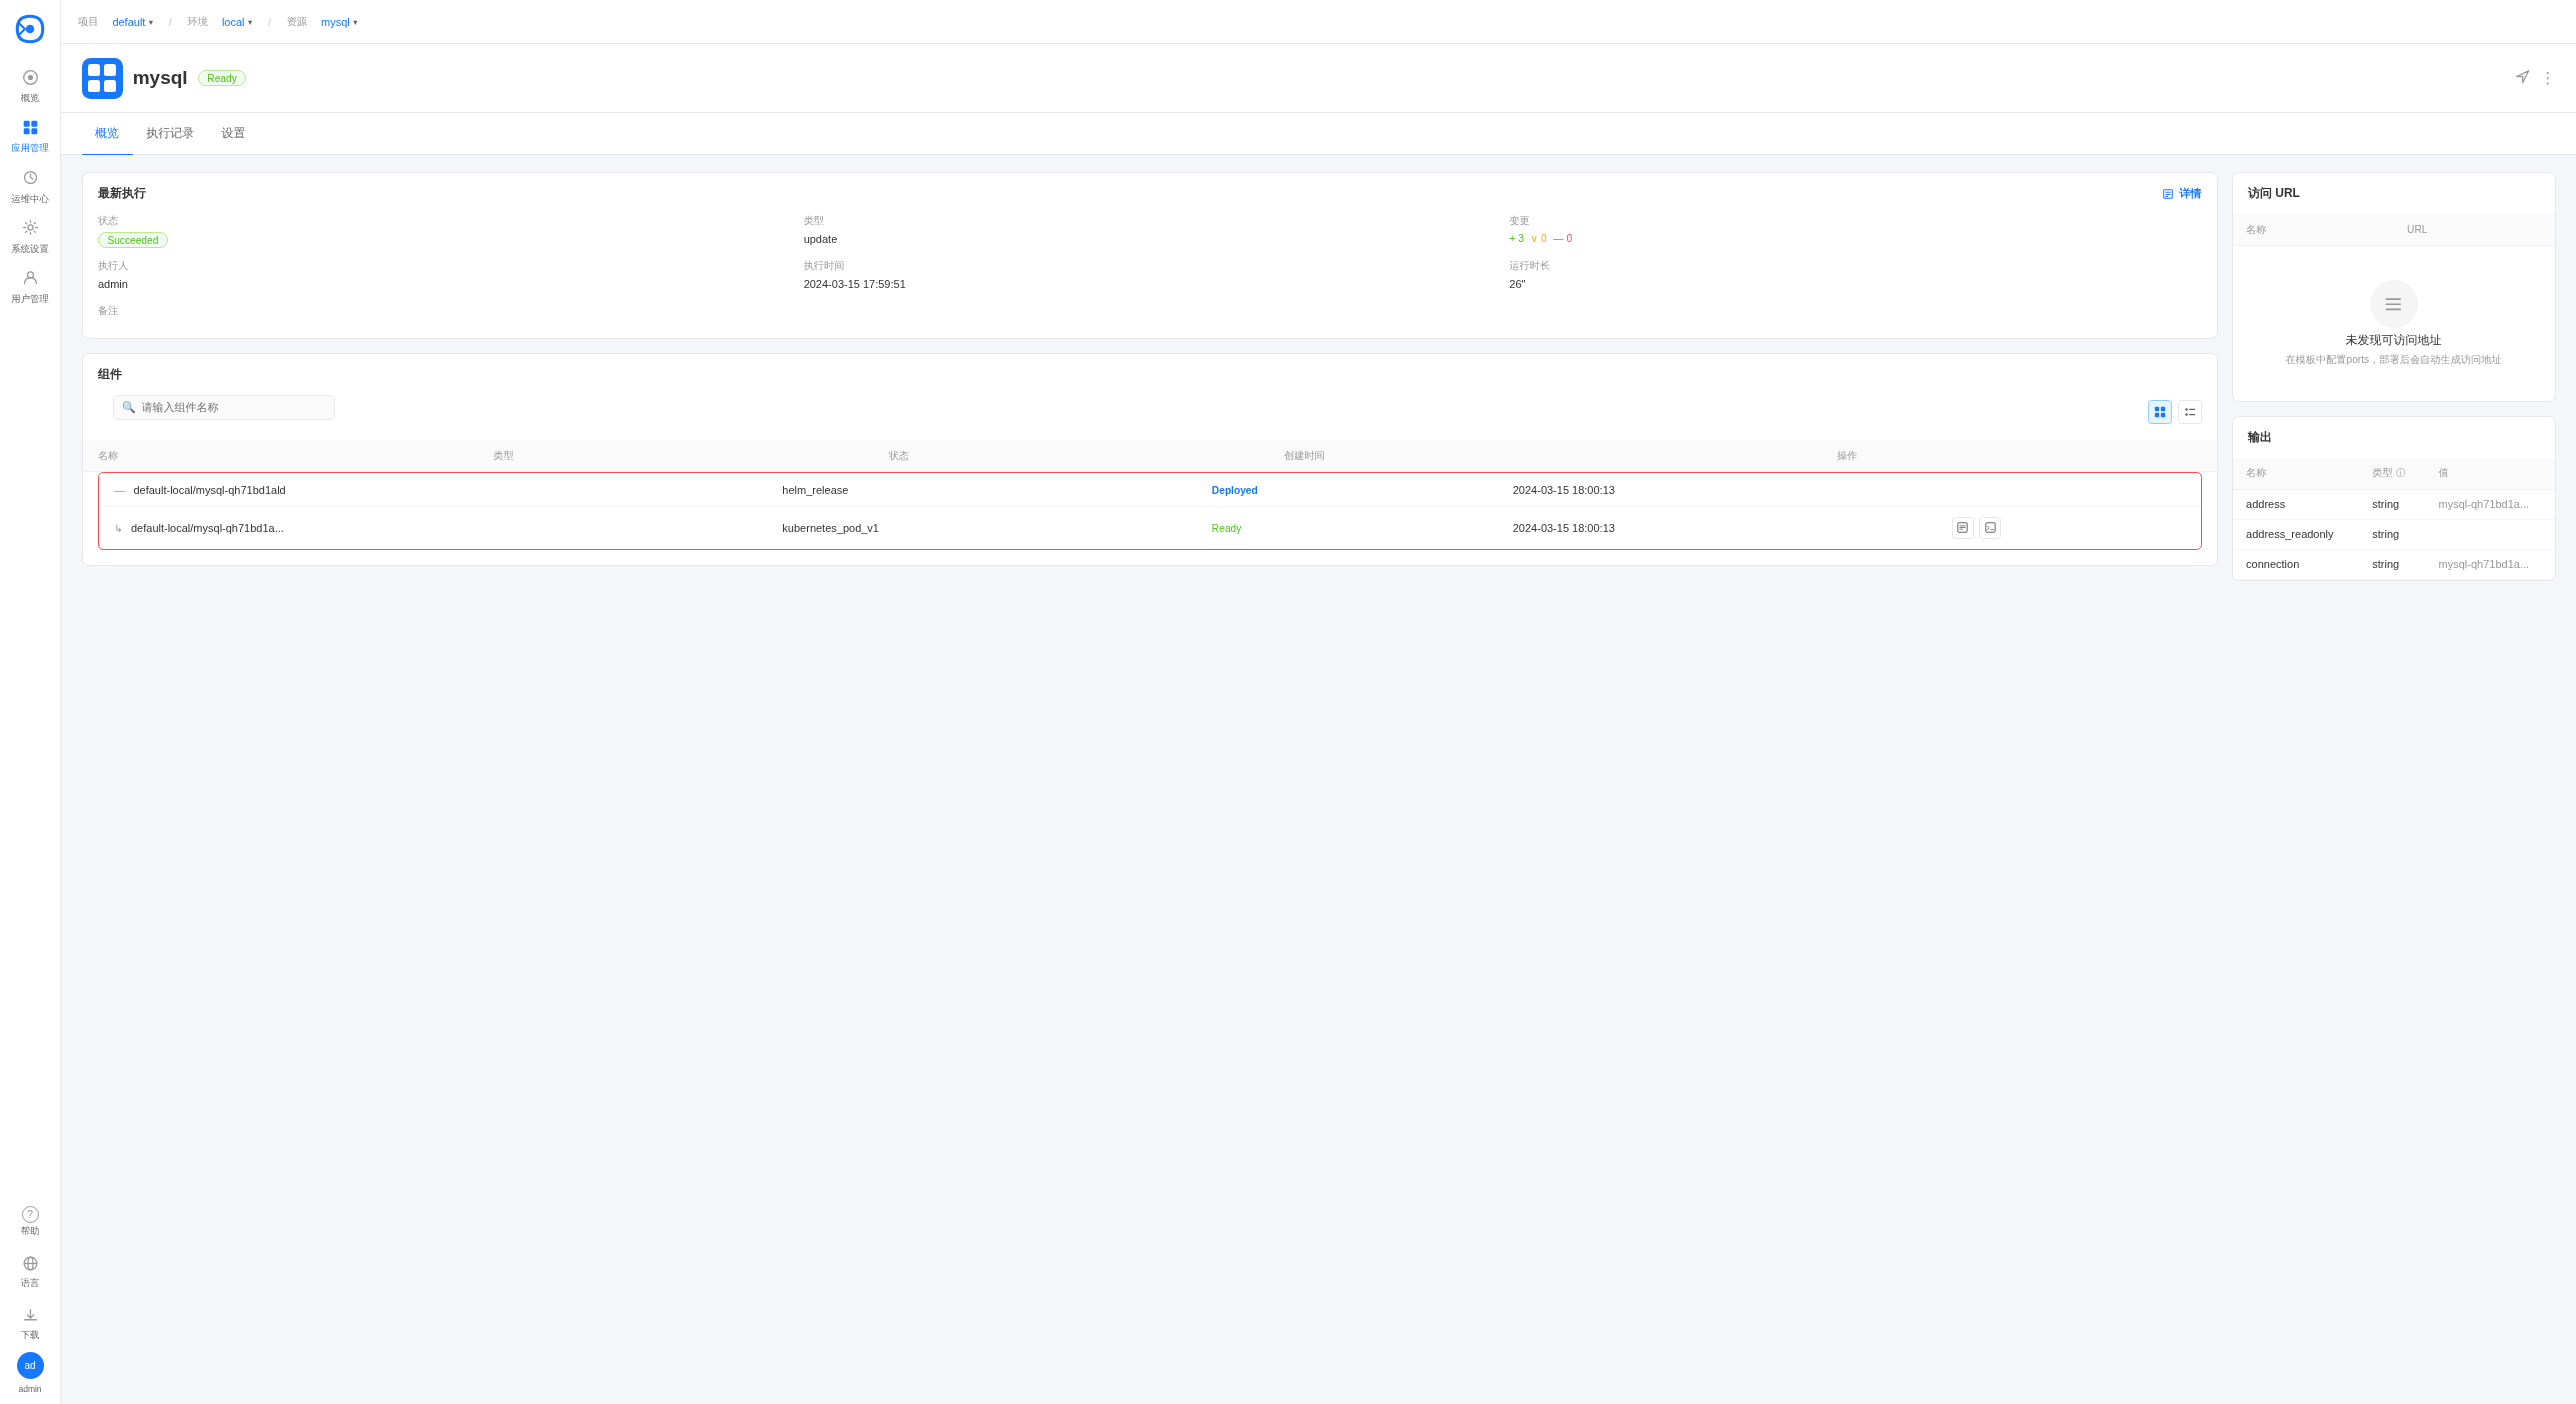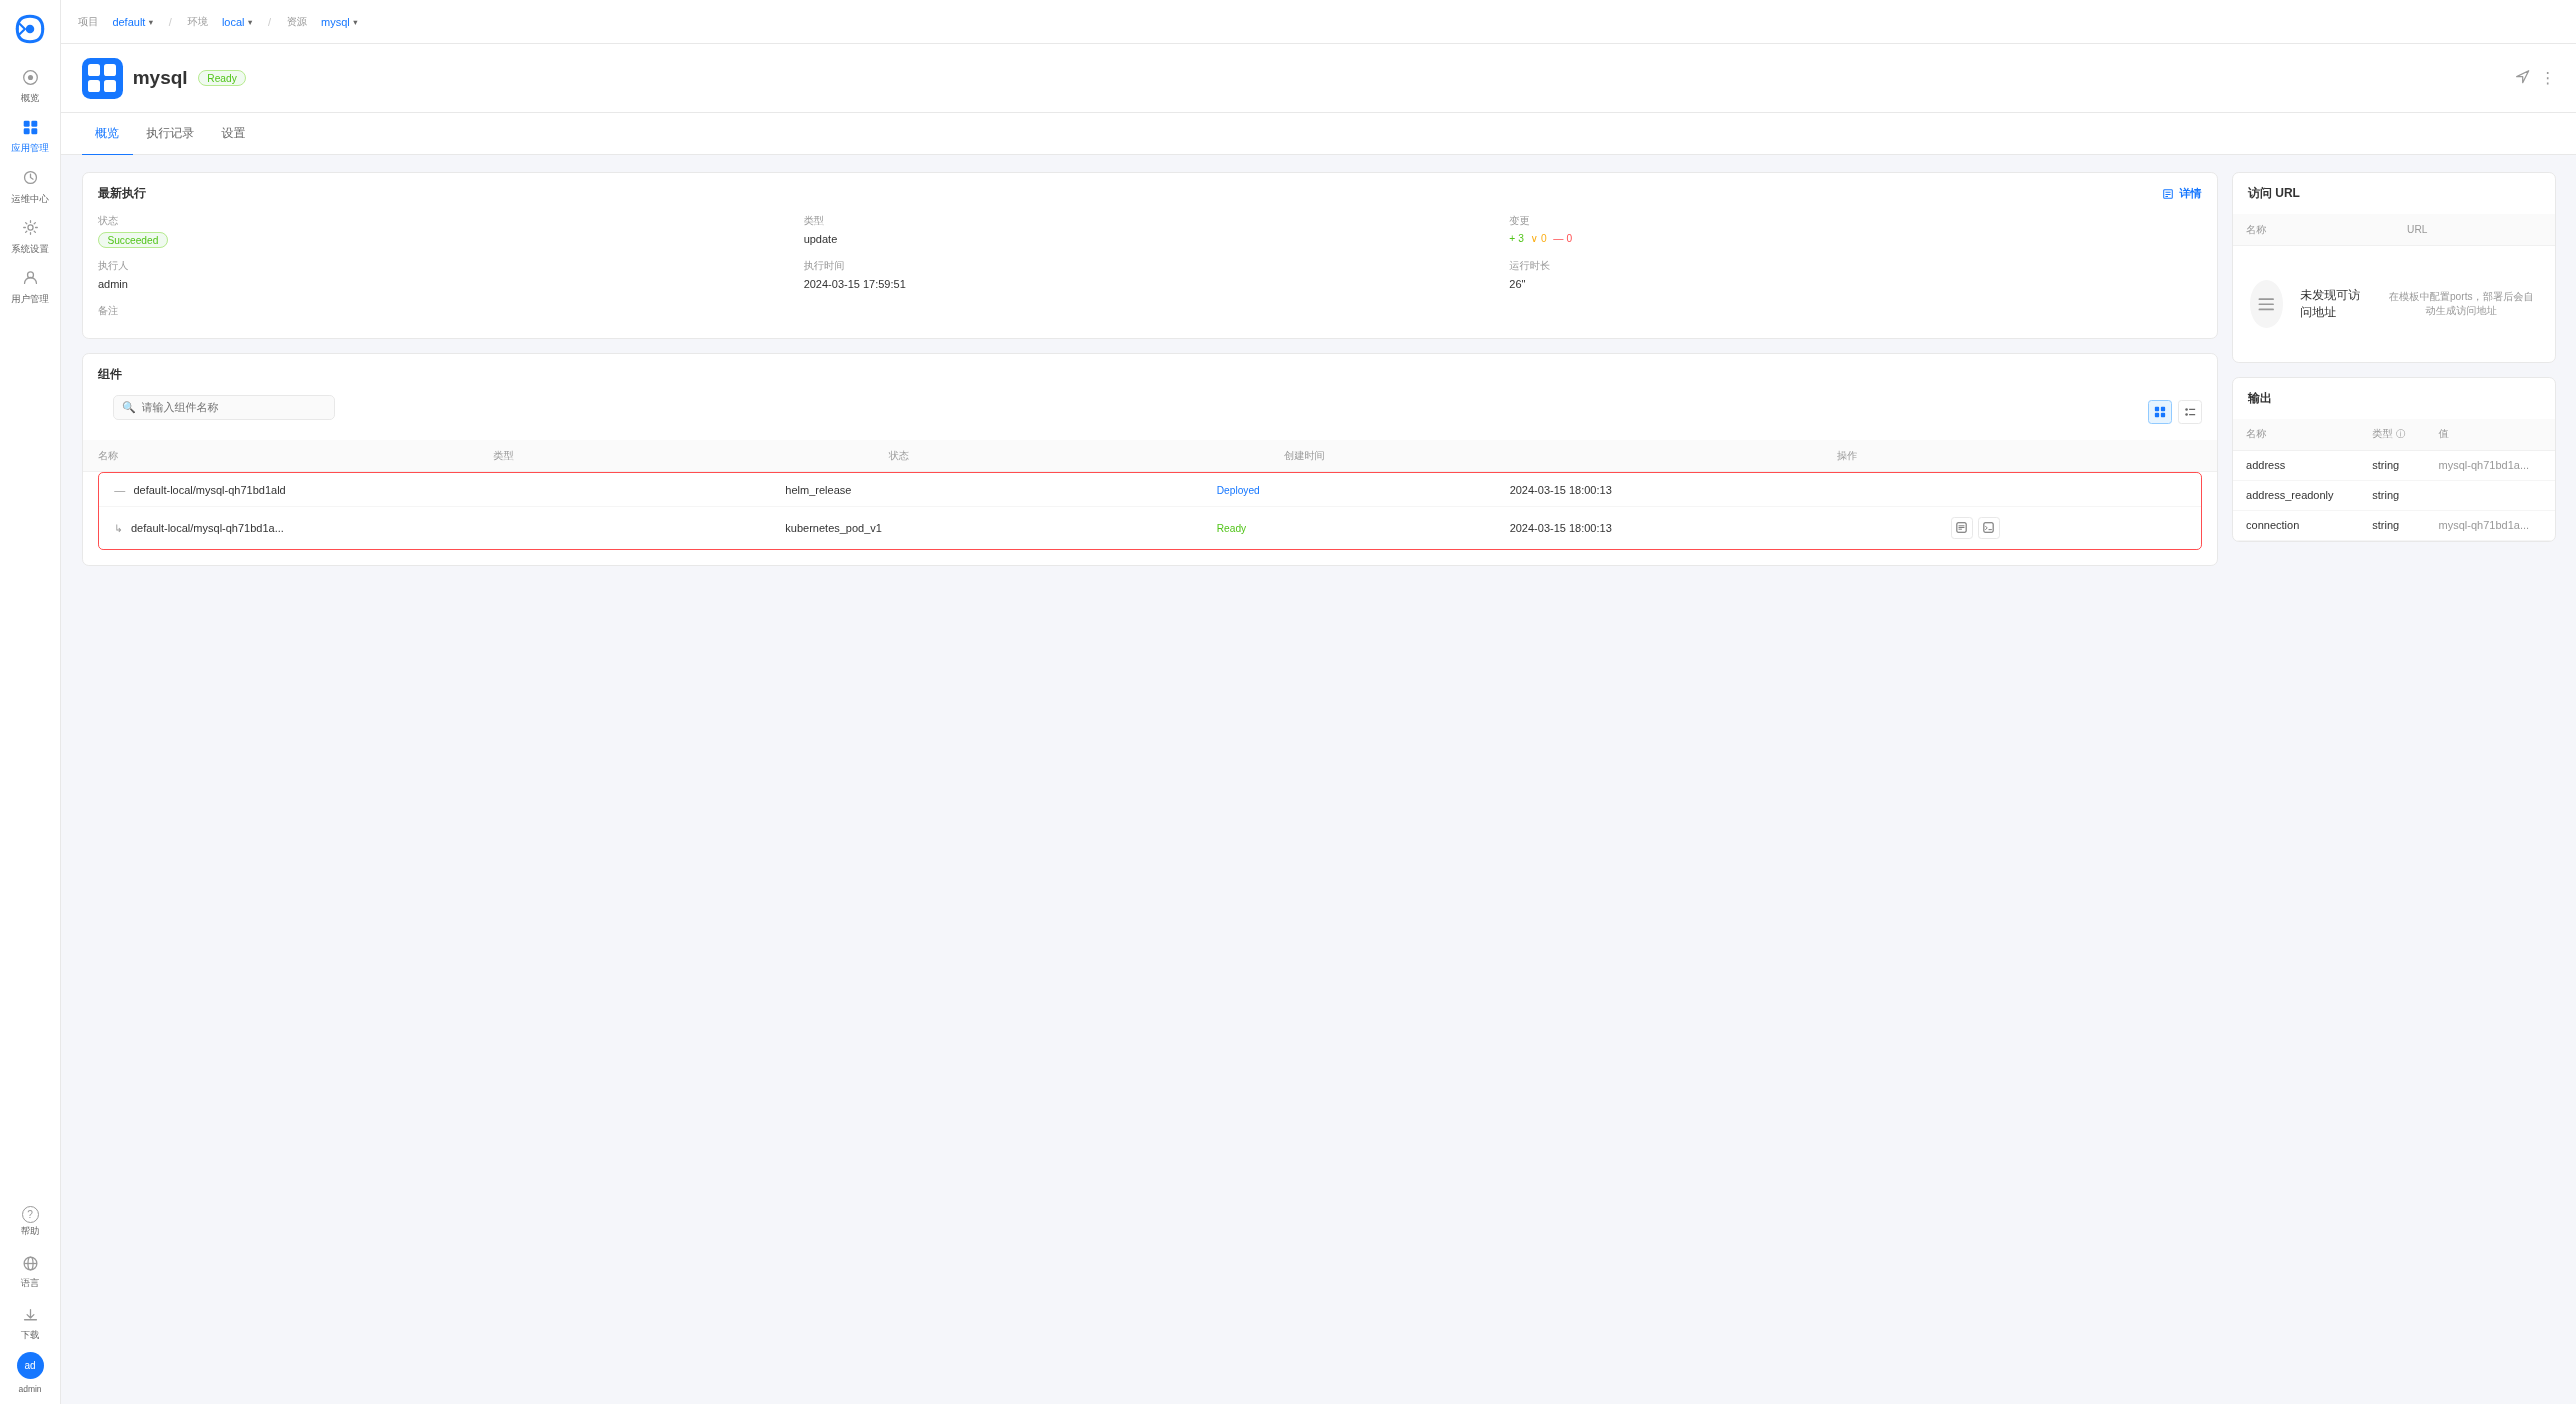--- a/index.html
+++ b/index.html
@@ -79,21 +79,21 @@
       width: 41px; height: 41px; background: #1677ff; border-radius: 8.5px;
       display: grid; grid-template-columns: 1fr 1fr; gap: 3.4px; padding: 6.8px;
     }
     .app-icon-dot { background: #fff; border-radius: 2.6px; }
     .content-header-title { font-size: 19px; font-weight: 600; }
     .status-badge {
       padding: 1.7px 8.5px; border-radius: 17px; font-size: 10.2px; font-weight: 500;
     }
     .status-badge.ready { background: #f0faf0; color: #52c41a; border: 0.9px solid #b7eb8f; }
     .status-badge.succeeded { background: #f0faf0; color: #52c41a; border: 0.9px solid #b7eb8f; }
-    .status-badge.deployed { color: #1677ff; font-weight: 400; background: none; border: none; text-align: center; }
+    .status-badge.deployed { color: #1677ff; font-weight: 700; background: none; border: none; text-align: center; }
     .status-badge.ready-small { color: #52c41a; font-weight: 500; background: none; border: none; }
     .header-actions { margin-left: auto; display: flex; align-items: center; gap: 10.2px; }
 
     
     .tabs {
       background: #fff;
       padding: 0 20.5px;
       display: flex;
       gap: 0;
       border-bottom: 0.9px solid #e8e8e8;
@@ -191,22 +191,22 @@
     .selected-group .comp-table tr:last-child td { border-bottom: none; }
 
     .table-outer { overflow-x: auto; }
 
     
     .right-panel { display: flex; flex-direction: column; gap: 13.6px; }
     .url-table { width: 100%; border-collapse: collapse; }
     .url-table th { text-align: left; padding: 8.5px 13.6px; font-size: 10.2px; color: #999; font-weight: 500; background: #fafafa; border-bottom: 0.9px solid #f0f0f0; }
 
     .empty-state {
-      display: flex; flex-direction: row; align-items: center; justify-content: center;
-      padding: 34px 17px; gap: 17px;
+      display: flex; flex-direction: column; align-items: center; justify-content: center;
+      padding: 34px 17px; gap: 4px;
     }
     .empty-icon {
       width: 48px; height: 48px; border-radius: 50%; background: #f5f5f5;
       display: flex; align-items: center; justify-content: center; font-size: 19px; color: #999;
     }
     .empty-title { font-size: 12px; color: #333; font-weight: 500; }
     .empty-desc { font-size: 10.2px; color: #999; text-align: center; }
 
     .output-table { width: 100%; border-collapse: collapse; }
     .output-table th {

